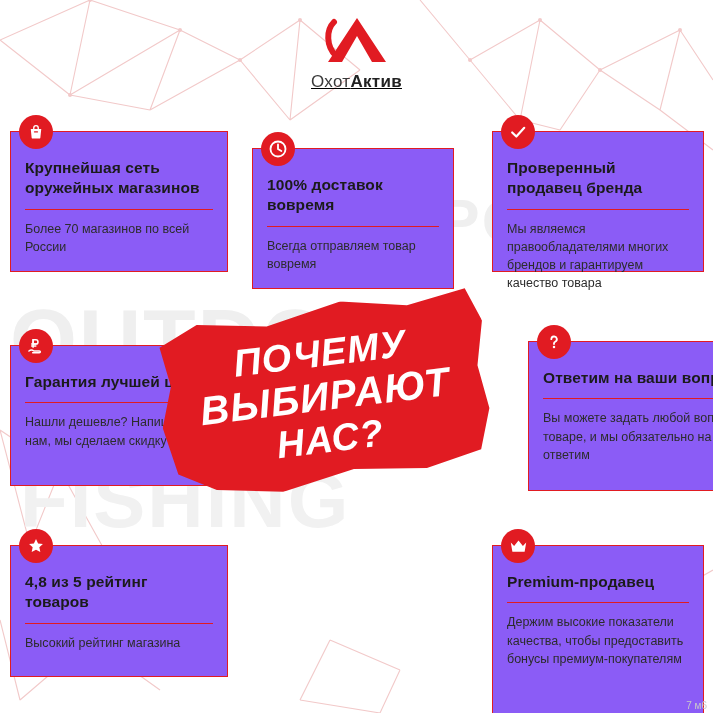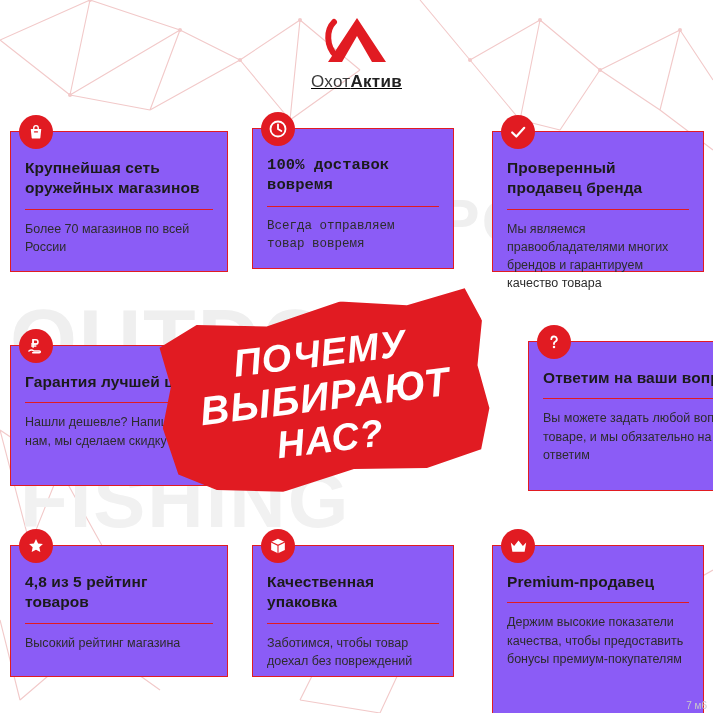--- a/index.html
+++ b/index.html
@@ -212,21 +212,21 @@
         <rect x="9.2" y="11" width="5.6" height="1.6" rx=".6" fill="#e11b22"></rect>
       </svg>
     </div>
     <div class="card-inner">
       <h3 class="card-title">Крупнейшая сеть оружейных магазинов</h3>
       <div class="card-sep"></div>
       <p class="card-body">Более 70 магазинов по всей России</p>
     </div>
   </div>
 
-  <div class="card" style="left:252px; top:128px; width:202px; height:141px;font-family:Liberation Mono, monospace;">
+  <div class="card" style="left:252px; top:148px; width:202px; height:141px;">
     <div class="icon-badge">
       <svg width="20" height="20" viewBox="0 0 24 24">
         <circle cx="12" cy="12" r="9" fill="none" stroke="#fff" stroke-width="2.2"></circle>
         <path d="M12 6.6V12l4 2.4" stroke="#fff" stroke-width="2.2" fill="none" stroke-linecap="round"></path>
       </svg>
     </div>
     <div class="card-inner">
       <h3 class="card-title">100% доставок вовремя</h3>
       <div class="card-sep"></div>
       <p class="card-body">Всегда отправляем товар вовремя</p>
@@ -281,33 +281,20 @@
         <path d="M12 3.6l2.5 5.3 5.8.7-4.3 4 1.2 5.7L12 16.5 6.8 19.3 8 13.6 3.7 9.6l5.8-.7z" fill="#fff"></path>
       </svg>
     </div>
     <div class="card-inner">
       <h3 class="card-title">4,8 из 5 рейтинг товаров</h3>
       <div class="card-sep"></div>
       <p class="card-body">Высокий рейтинг магазина</p>
     </div>
   </div>
 
-  <div class="card" style="left:252px; top:545px; width:202px; height:132px;">
-    <div class="icon-badge">
-      <svg width="20" height="20" viewBox="0 0 24 24">
-        <path d="M12 3.2l8.2 4v9.6L12 20.8 3.8 16.8V7.2z" fill="#fff"></path>
-        <path d="M3.8 7.2L12 11.2l8.2-4M12 11.2v9.6" stroke="#e11b22" stroke-width="1.3" fill="none"></path>
-      </svg>
-    </div>
-    <div class="card-inner">
-      <h3 class="card-title">Качественная упаковка</h3>
-      <div class="card-sep"></div>
-      <p class="card-body">Заботимся, чтобы товар доехал без повреждений</p>
-    </div>
-  </div>
 
   <div class="card" style="left:492px; top:545px; width:212px; height:178px;">
     <div class="icon-badge">
       <svg width="21" height="21" viewBox="0 0 24 24">
         <path d="M3.2 7.5l3.8 4 5-6.4 5 6.4 3.8-4-1.8 10.6H5z" fill="#fff"></path>
       </svg>
     </div>
     <div class="card-inner">
       <h3 class="card-title">Premium-продавец</h3>
       <div class="card-sep"></div>

